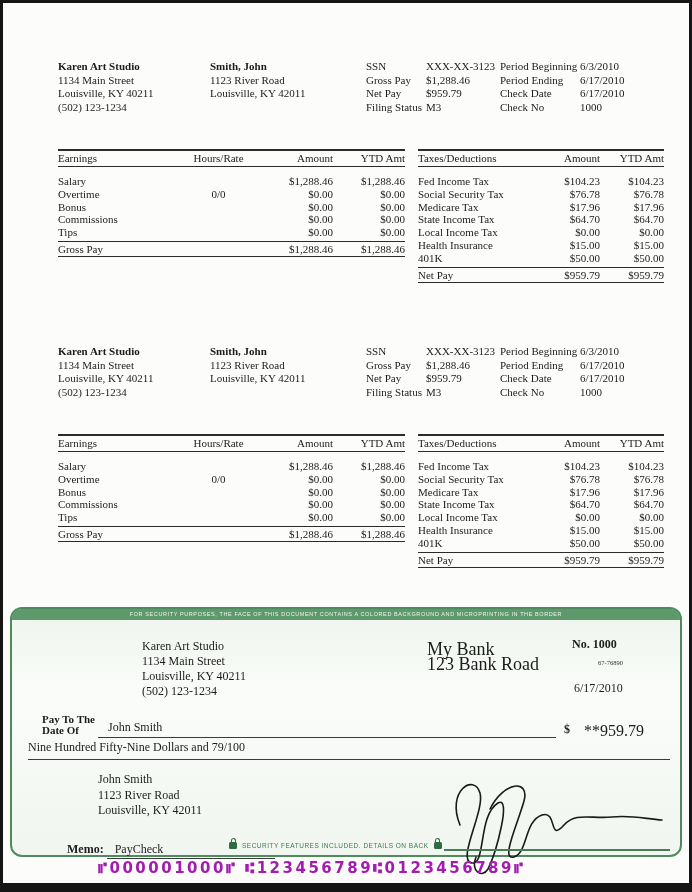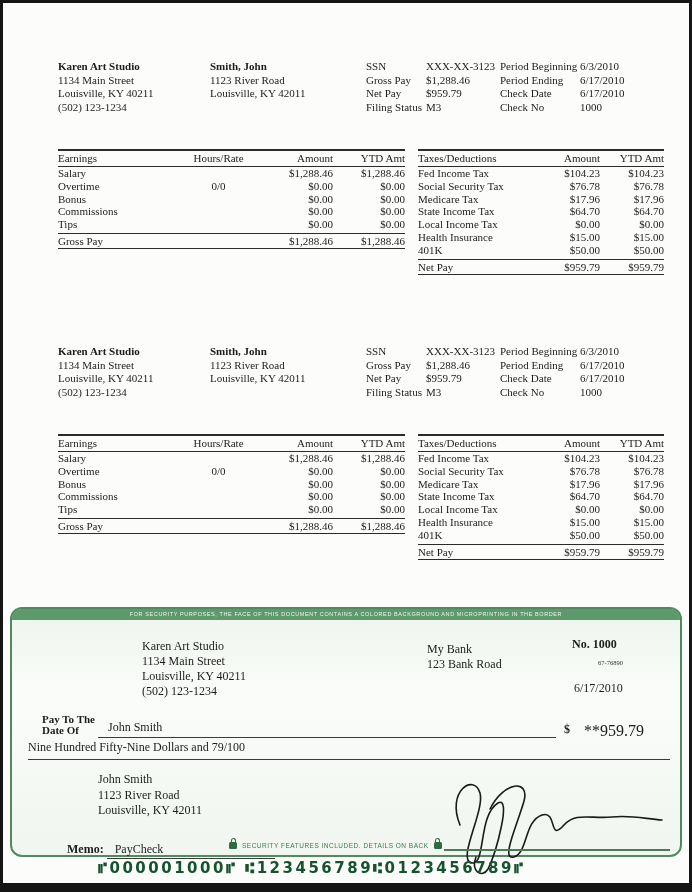--- a/index.html
+++ b/index.html
@@ -13,38 +13,38 @@
   .stub{position:absolute;left:55px;width:606px;height:230px;}
   #stub1{top:57px} #stub2{top:342px}
   .hdr-col{position:absolute;top:0;font-size:11px;line-height:13.5px;white-space:nowrap;}
   .col-company{left:0}.col-emp{left:152px}.col-slab{left:308px}.col-sval{left:368px}
   .col-plab{left:442px}.col-pval{left:522px}
   .tables{position:absolute;top:76px;left:0;width:606px;}
   .tbl{position:absolute;top:13px;font-size:11px;}
   .tbl-earn{left:0;width:347px}
   .tbl-tax{left:360px;width:246px}
   .thead{display:flex;border-top:2px solid #2b2b2b;border-bottom:1.5px solid #2b2b2b;padding:1px 0 2px;}
-  .rows{}
+  .rows{margin-top:8px}
   .trow{display:flex;height:12.8px;line-height:12.8px;}
   .ttotal{display:flex;border-top:1.5px solid #2b2b2b;border-bottom:1.5px solid #2b2b2b;margin-top:2px;padding:1px 0;}
   .e1{width:118px}.e2{width:85px;text-align:center}.e3{width:72px;text-align:right}.e4{flex:1;text-align:right}
   .x1{width:124px}.x2{width:58px;text-align:right}.x3{flex:1;text-align:right}
   
   .check{
     position:absolute;left:7px;top:604px;width:672px;height:250px;
     border:2px solid #4f8b5f;border-radius:12px;box-sizing:border-box;
     background:linear-gradient(180deg,#eff5ee 0%,#fafcf9 35%,#f1f6f0 100%);
   }
   .band{
     position:absolute;left:0;top:0;right:0;height:11px;background:#5e996b;
     border-radius:9px 9px 0 0;color:#eef5ee;font-family:"Liberation Sans",sans-serif;
     font-size:5.5px;letter-spacing:.6px;text-align:center;line-height:11px;white-space:nowrap;overflow:hidden;
   }
   .ck-company{position:absolute;left:130px;top:30px;font-size:12px;line-height:15px;}
-  .ck-bank{position:absolute;left:415px;top:33px;font-size:12px;line-height:15px;}
+  .ck-bank{position:absolute;left:415px;top:33px;font-size:18px;line-height:15px;}
   .ck-no{position:absolute;left:560px;top:28px;font-size:12px;font-weight:bold;}
   .ck-fraction{position:absolute;left:586px;top:50px;font-size:6.5px;color:#333;}
   .ck-date{position:absolute;left:562px;top:72px;font-size:12px;}
   .payto{position:absolute;left:30px;top:105px;font-size:11px;font-weight:bold;line-height:11px;}
   .payee-line{position:absolute;left:86px;top:102px;width:458px;height:26px;border-bottom:1.3px solid #3a3a3a;}
   .payee-name{position:absolute;left:10px;bottom:2px;font-size:12px;}
   .ck-dollar{position:absolute;left:552px;top:113px;font-size:12px;font-weight:bold;}
   .ck-amount{position:absolute;left:572px;top:113px;font-size:16px;font-family:Liberation Serif, serif;}
   .words-line{position:absolute;left:16px;top:131px;width:642px;border-bottom:1.3px solid #3a3a3a;font-size:12px;padding-bottom:4px;}
   .ck-payee-addr{position:absolute;left:86px;top:163px;font-size:12px;line-height:15.5px;}
@@ -52,21 +52,21 @@
   .memo-val{display:inline-block;width:160px;border-bottom:1.2px solid #3a3a3a;padding-left:8px;padding-bottom:1px;}
   .sec-note{position:absolute;left:212px;top:233px;display:flex;align-items:center;
     font-family:"Liberation Sans",sans-serif;font-size:6.5px;color:#3c7a4c;letter-spacing:.5px;white-space:nowrap;}
   .lock{display:inline-block;position:relative;width:8px;height:7px;background:#2e6b40;border-radius:1.5px;margin:0 5px;}
   .lock:before{content:"";position:absolute;left:1.5px;top:-4px;width:5px;height:5px;border:1.2px solid #2e6b40;
     border-bottom:none;border-radius:3px 3px 0 0;box-sizing:border-box;}
   .sig-line{position:absolute;left:432px;top:240px;width:226px;border-bottom:2px solid #4a7d55;}
   .sig-svg{position:absolute;left:418px;top:152px;overflow:visible;}
   .micr{
     position:absolute;left:95px;top:856px;font-family:"DejaVu Sans",sans-serif;
-    font-weight:bold;font-size:15px;letter-spacing:2.5px;color:#14532d;white-space:nowrap;
+    font-weight:bold;font-size:15px;letter-spacing:2.5px;color:#a21caf;white-space:nowrap;
   }
 </style>
 </head>
 <body>
 
 <div class="page">
 
   <div class="stub" id="stub1">
     <div class="hdr-col col-company">
       <div class="bold">Karen Art Studio</div>

